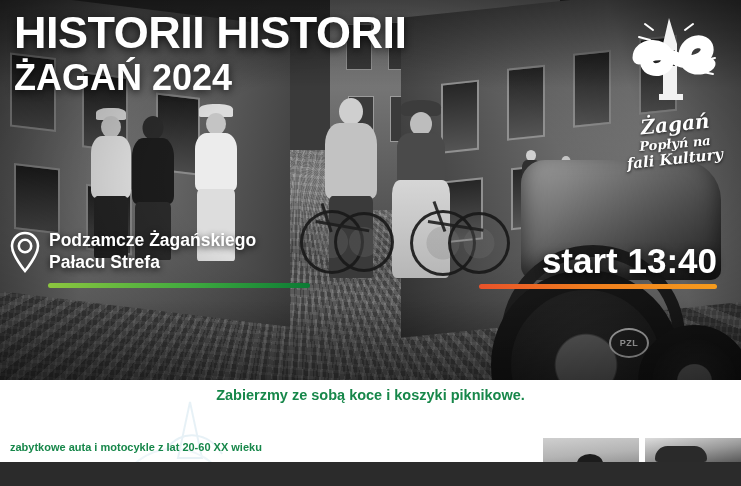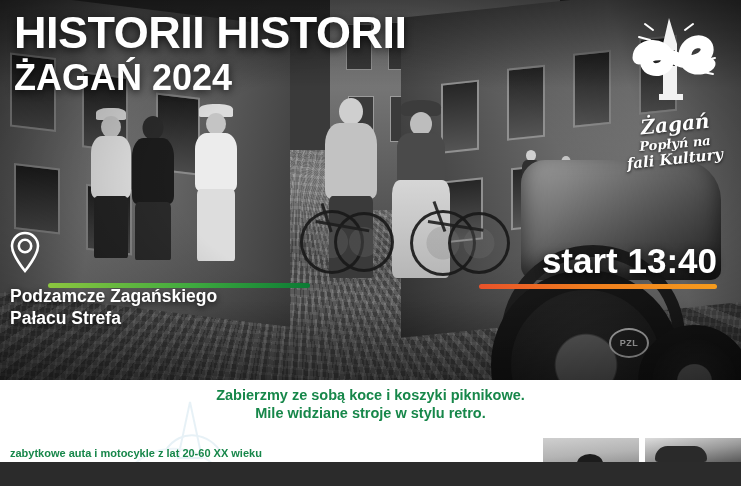--- a/index.html
+++ b/index.html
@@ -212,21 +212,20 @@
     white-space: nowrap;
   }
 
   
   .loc-block {
     position: absolute;
     left: 10px; top: 230px;
     display: flex;
     align-items: flex-start;
     gap: 9px;
-    flex-direction: column;
   }
   .pin-icon { flex: none; margin-top: 1px; }
   .loc-text {
     color: #ffffff;
     font-size: 17.5px;
     font-weight: bold;
     line-height: 1.25;
     text-shadow: 0 2px 6px rgba(0,0,0,.8);
     white-space: nowrap;
   }
@@ -320,21 +319,21 @@
     color: #e8953f;
     font-size: 13px;
     font-weight: bold;
     line-height: 1.15;
   }
   .moto-zone-sub {
     color: #17874a;
     font-size: 11px;
     font-weight: bold;
     line-height: 1.2;
-    margin-top: 17px;
+    margin-top: 11px;
   }
   .thumbs {
     position: absolute;
     right: 0; top: 58px;
     display: flex;
     gap: 6px;
   }
   .thumb {
     width: 96px; height: 28px;
     filter: grayscale(1);
@@ -516,21 +515,20 @@
 
   <div class="bottom-strip">
     <svg class="watermark" viewBox="0 0 240 90">
       <path d="M120 4 L108 60 L132 60 Z" fill="none" stroke="#bcd9e8" stroke-width="2"></path>
       <path d="M96 52 C110 30, 140 34, 152 56" fill="none" stroke="#bcd9e8" stroke-width="2"></path>
       <path d="M60 70 C90 40, 130 48, 150 74" fill="none" stroke="#cfe4ef" stroke-width="2"></path>
     </svg>
 
     <div class="invite">
       <div>Zabierzmy ze sobą koce i koszyki piknikowe.</div>
-      <div>Mile widziane stroje w stylu retro.</div>
     </div>
 
     <div class="moto-zone">
       <div class="moto-zone-sub">zabytkowe auta i motocykle z lat 20-60 XX wieku</div>
     </div>
 
     <div class="thumbs">
       <div class="thumb thumb-a"></div>
       <div class="thumb thumb-b"></div>
     </div>

